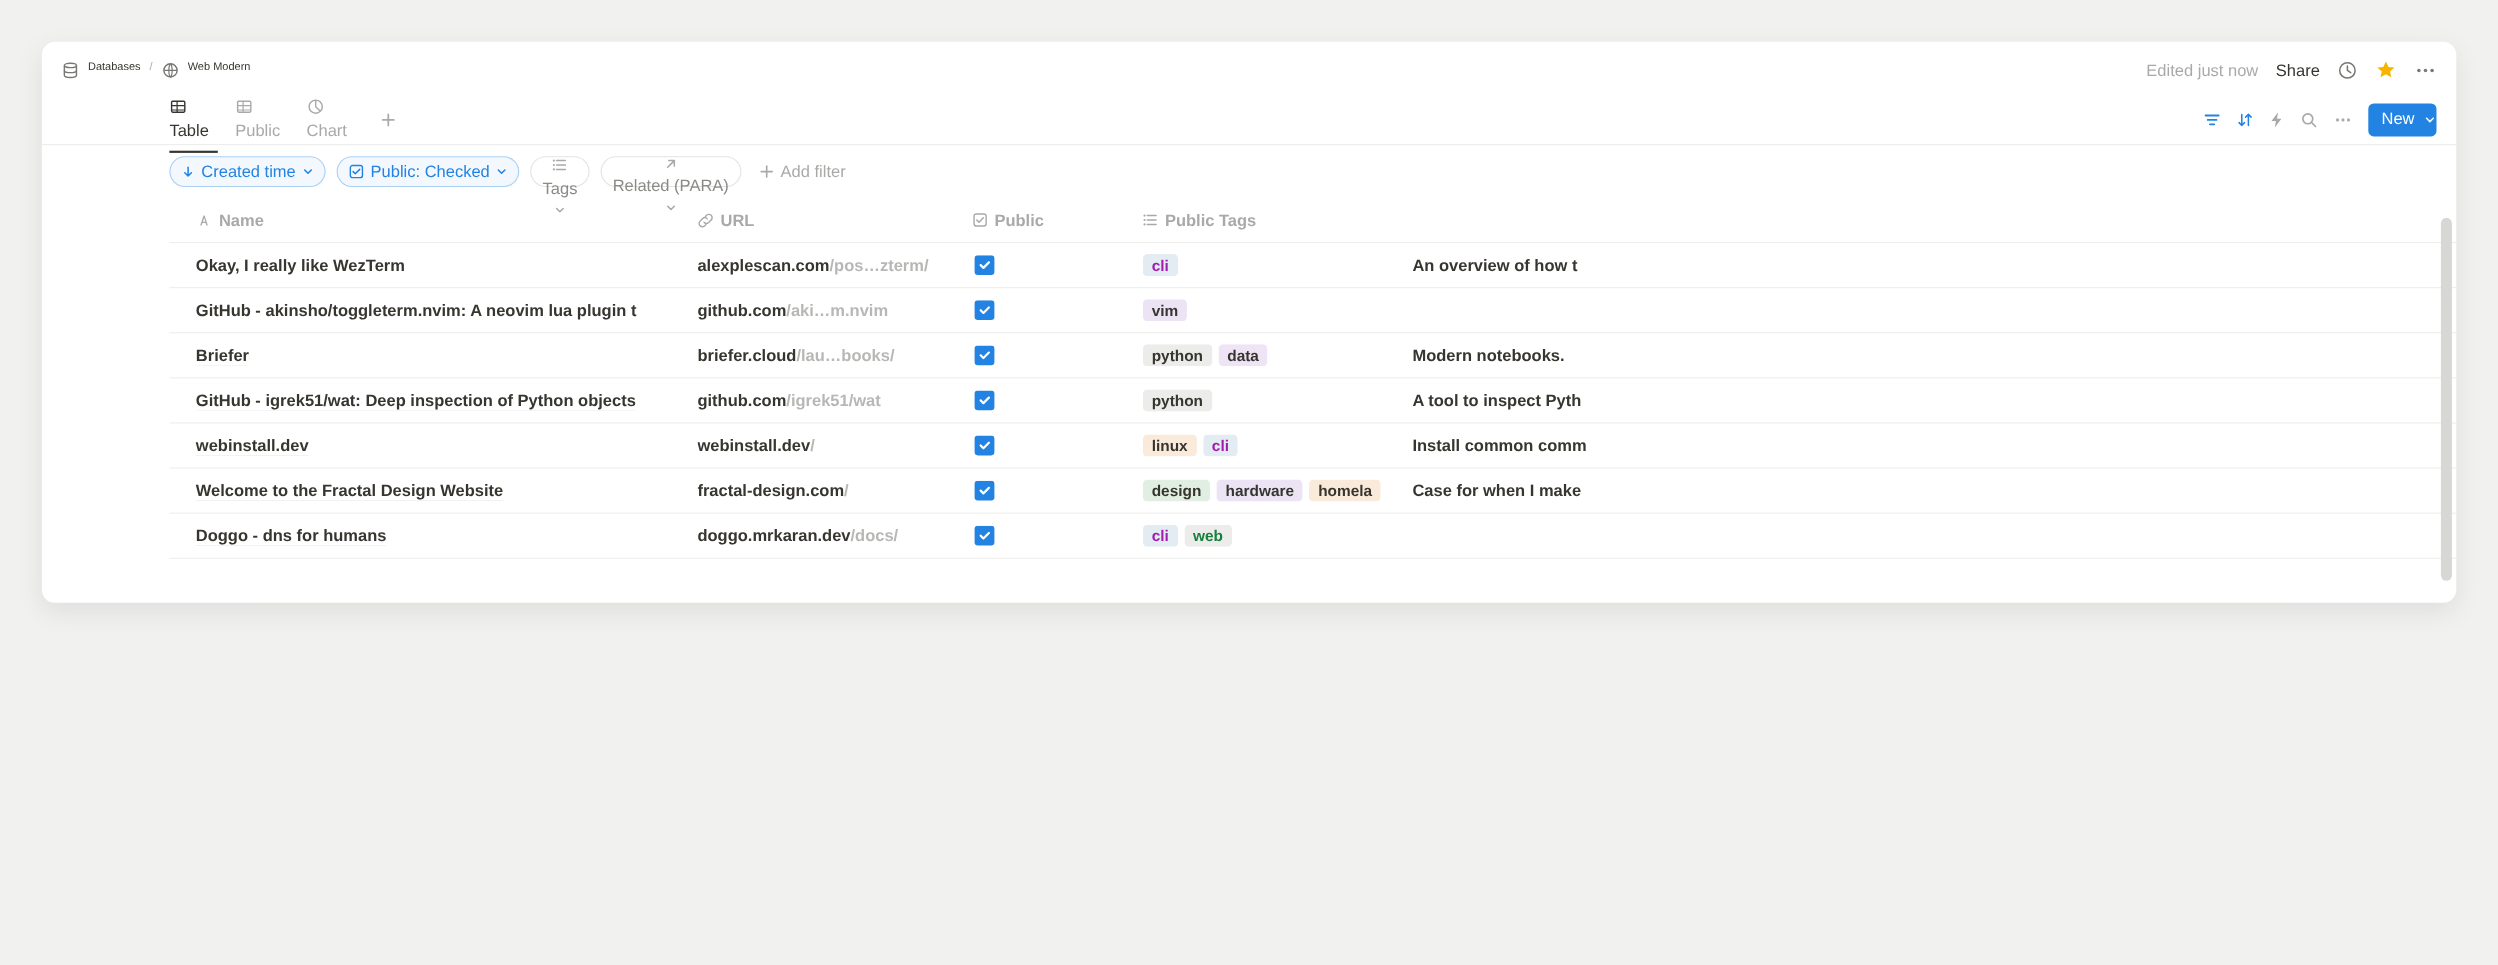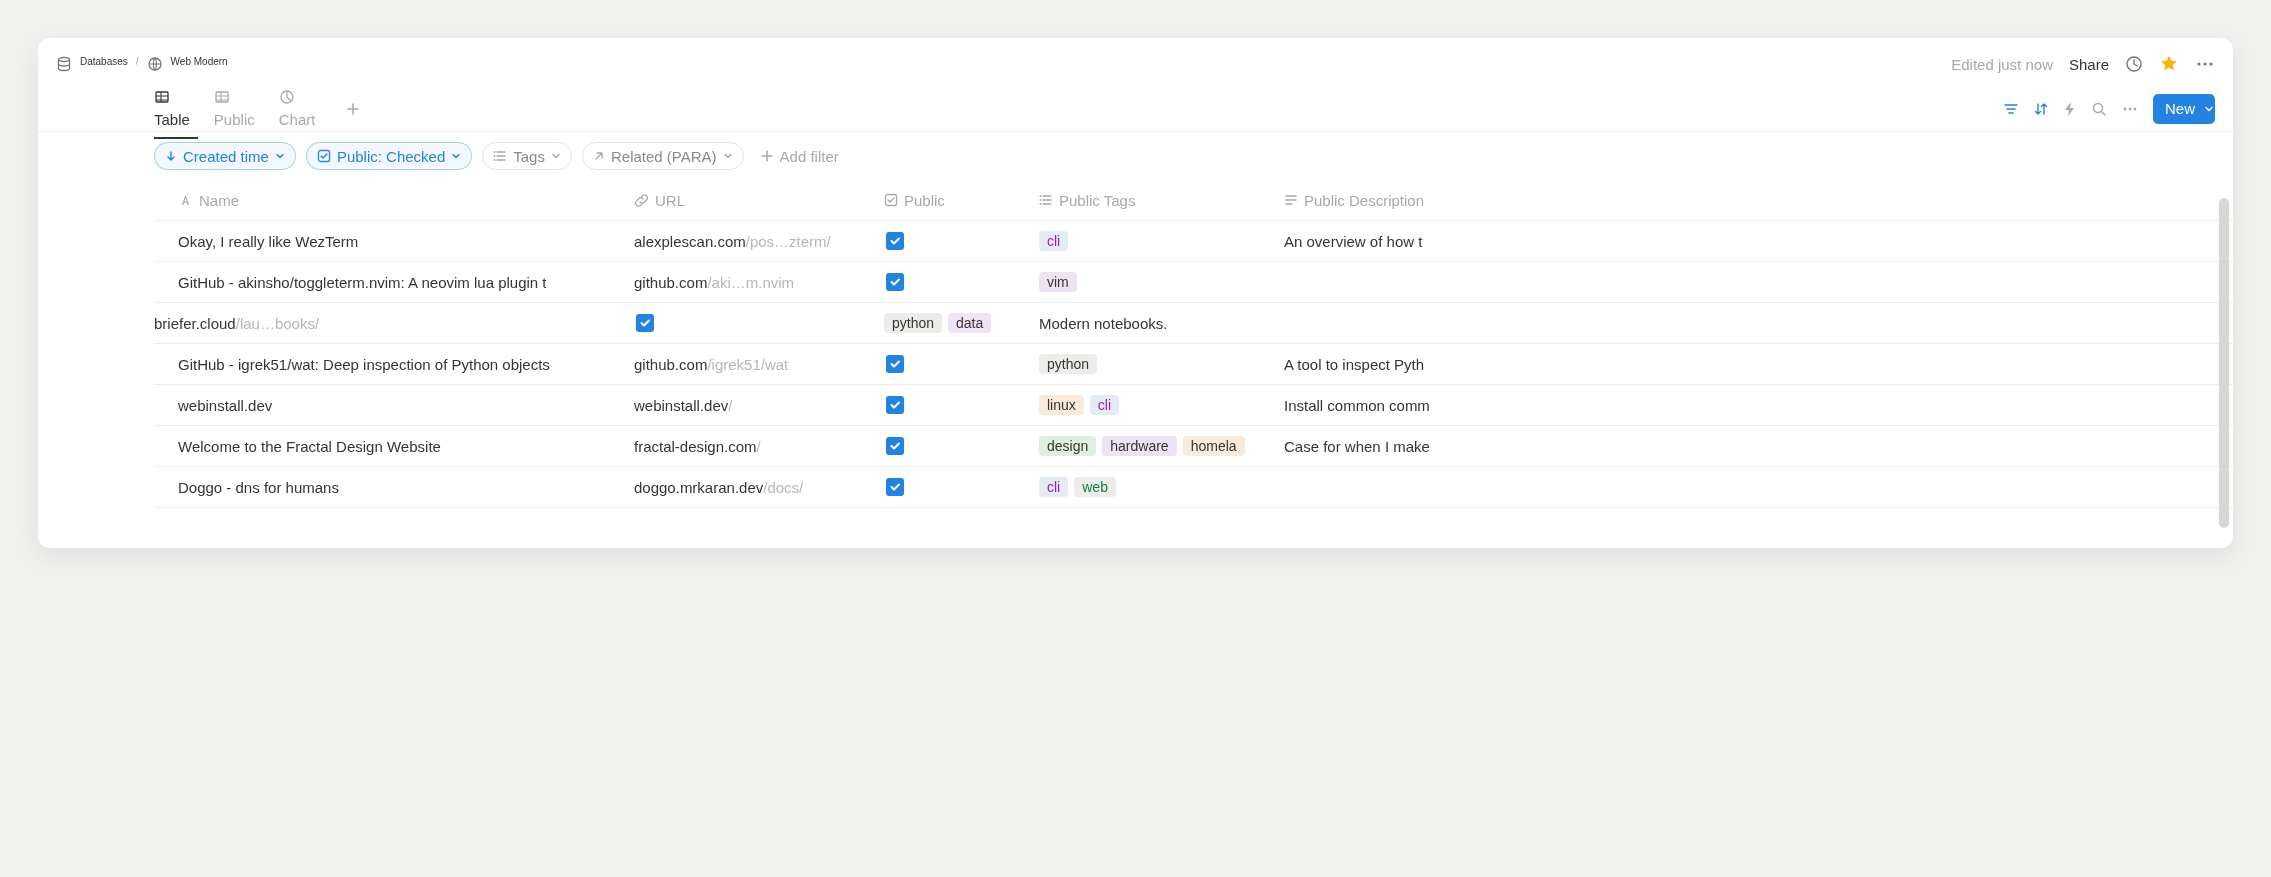--- a/index.html
+++ b/index.html
@@ -108,31 +108,33 @@
   background: rgba(35,131,226,0.06);
   color: #2383e2;
   border-radius: 16px;
   height: 28px;
   padding: 0 10px;
 }
 .filter-pill.gray {
   border: 1px solid #e3e3e1;
   background: #fff;
   color: #8a8a87;
+  flex-direction: column;
 }
 .add-filter {
   display: inline-flex;
   align-items: center;
   gap: 6px;
   color: #a9a9a7;
   padding: 0 6px;
 }
 
 .table {
   width: 100%;
+  font-weight: bold;
 }
 .th-row, .tr {
   display: grid;
   grid-template-columns: 480px 250px 155px 245px 1fr;
   align-items: center;
   height: 41px;
   border-bottom: 1px solid #ededec;
   margin-left: 116px;
 }
 .th {
@@ -405,28 +407,20 @@
         <span class="icon">
           <svg width="14" height="14" viewBox="0 0 14 14">
               <path d="M4 3h8M4 7h8M4 11h8" stroke="#a9a9a7" stroke-width="1.4" stroke-linecap="round"></path>
               <circle cx="1.5" cy="3" r="1" fill="#a9a9a7"></circle>
               <circle cx="1.5" cy="7" r="1" fill="#a9a9a7"></circle>
               <circle cx="1.5" cy="11" r="1" fill="#a9a9a7"></circle>
             </svg>
         </span>
         <span>Public Tags</span>
       </div>
-      <div class="th">
-        <span class="icon">
-          <svg width="14" height="14" viewBox="0 0 14 14">
-              <path d="M2 3h10M2 7h10M2 11h6" stroke="#a9a9a7" stroke-width="1.5" stroke-linecap="round"></path>
-            </svg>
-        </span>
-        <span>Public Description</span>
-      </div>
     </div>
 
     <div id="rows-container">
         <div class="tr">
           <div class="td first name"><a href="#">Okay, I really like WezTerm</a></div>
           <div class="td url"><span>alexplescan.com</span><span class="faded">/pos…zterm/</span></div>
           <div class="td"><span class="checkbox">
               <svg width="12" height="12" viewBox="0 0 12 12" fill="none">
                 <path d="M2.5 6l2.5 2.5L10 3.5" stroke-width="2" stroke-linecap="round" stroke-linejoin="round"></path>
               </svg>
@@ -446,20 +440,21 @@
                 <path d="M2.5 6l2.5 2.5L10 3.5" stroke-width="2" stroke-linecap="round" stroke-linejoin="round"></path>
               </svg>
             </span></div>
           <div class="td">
             <div class="tags">
               <span class="tag tag-vim">vim</span>
             </div>
           </div>
         </div>
         <div class="tr">
+          <div class="td first name"><a href="#">Briefer</a></div>
           <div class="td url"><span>briefer.cloud</span><span class="faded">/lau…books/</span></div>
           <div class="td"><span class="checkbox">
               <svg width="12" height="12" viewBox="0 0 12 12" fill="none">
                 <path d="M2.5 6l2.5 2.5L10 3.5" stroke-width="2" stroke-linecap="round" stroke-linejoin="round"></path>
               </svg>
             </span></div>
           <div class="td">
             <div class="tags">
               <span class="tag tag-python">python</span>
               <span class="tag tag-data">data</span>

